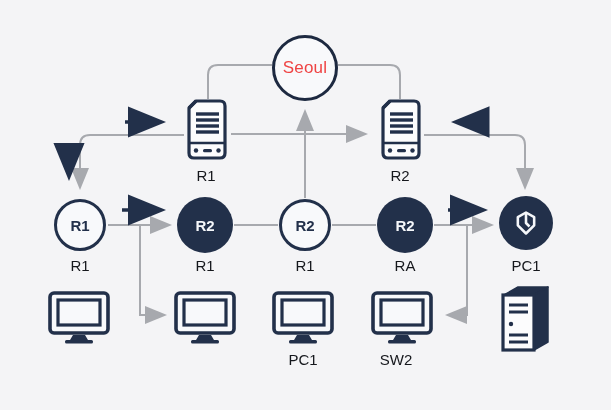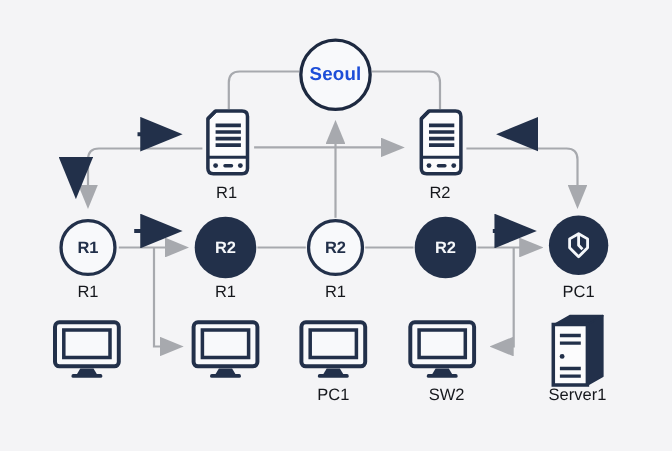--- a/index.html
+++ b/index.html
@@ -19,22 +19,22 @@
     border:3px solid #22304a;border-radius:50%;
     background:#f8f9fb;color:#22304a;
     font-size:15px;font-weight:700;
   }
   .circle-filled{
     border-radius:50%;background:#22304a;color:#f5f7fa;
     font-size:15px;font-weight:700;
   }
   .region-circle{
     border:3px solid #1d2940;border-radius:50%;
-    background:#f8f9fb;color:#1d4ed8;
-    font-size:17px;font-weight:700;letter-spacing:.2px;
+    background:#f8f9fb;color:#ef4444;
+    font-size:17px;font-weight:400;letter-spacing:.2px;
   }
   .lbl{
     position:absolute;z-index:2;
     font-size:15px;color:#15171c;text-align:center;
     width:80px;margin-left:-40px;line-height:16px;
   }
   svg{display:block;}
 </style>
 </head>
 <body>
@@ -122,20 +122,21 @@
   <div class="lbl" style="left:205px;top:258px;">R1</div>
 
   <div class="node circle-outline" style="left:279px;top:199px;width:46px;height:46px;">
     <span>R2</span>
   </div>
   <div class="lbl" style="left:305px;top:258px;">R1</div>
 
   <div class="node circle-filled" style="left:377px;top:197px;width:56px;height:56px;">
     <span>R2</span>
   </div>
+  <div class="lbl" style="left:405px;top:258px;">RA</div>
 
   <div class="node circle-filled" style="left:499px;top:196px;width:54px;height:54px;">
     <svg width="28" height="28" viewBox="0 0 24 24">
       <path d="M12,3 L19,7 V14 L12,21 L5,14 V7 Z" fill="none" stroke="#f5f7fa" stroke-width="2.2" stroke-linejoin="round"></path>
       <path d="M12,3 V12 L15,15" fill="none" stroke="#f5f7fa" stroke-width="2.2" stroke-linejoin="round"></path>
     </svg>
   </div>
   <div class="lbl" style="left:526px;top:258px;">PC1</div>
 
   <div class="node" style="left:47px;top:290px;">
@@ -167,29 +168,28 @@
   <div class="lbl" style="left:303px;top:352px;">PC1</div>
 
   <div class="node" style="left:370px;top:290px;">
     <svg width="64" height="54" viewBox="0 0 64 54">
       <rect x="3" y="3" width="58" height="40" rx="4" fill="#f8f9fb" stroke="#22304a" stroke-width="3.6"></rect>
       <rect x="11" y="10" width="42" height="25" fill="none" stroke="#22304a" stroke-width="3.2"></rect>
       <path d="M26,45 H38 L41,50 H23 Z" fill="#22304a"></path>
       <rect x="18" y="50" width="28" height="3.5" rx="1.5" fill="#22304a"></rect>
     </svg>
   </div>
-  <div class="lbl" style="left:406px;top:352px;">SW2</div>
+  <div class="lbl" style="left:396px;top:352px;">SW2</div>
 
   <div class="node" style="left:495px;top:284px;">
     <svg width="60" height="70" viewBox="0 0 60 70">
       <polygon points="9,11 23,3 53,3 39,11" fill="#22304a" stroke="#22304a" stroke-width="1.5" stroke-linejoin="round"></polygon>
       <polygon points="39,11 53,3 53,58 39,66" fill="#22304a" stroke="#22304a" stroke-width="1.5" stroke-linejoin="round"></polygon>
       <rect x="8" y="11" width="31" height="55" fill="#fcfcfd" stroke="#22304a" stroke-width="3.2"></rect>
       <line x1="14" y1="21" x2="33" y2="21" stroke="#22304a" stroke-width="3"></line>
       <line x1="14" y1="28" x2="33" y2="28" stroke="#22304a" stroke-width="3"></line>
       <circle cx="16" cy="40" r="2.2" fill="#22304a"></circle>
       <line x1="14" y1="51" x2="33" y2="51" stroke="#22304a" stroke-width="3"></line>
       <line x1="14" y1="58" x2="33" y2="58" stroke="#22304a" stroke-width="3"></line>
     </svg>
   </div>
-  <div class="lbl" style="left:525px;top:352px;">Server1</div>
 
 </div>
 
 </body></html>

